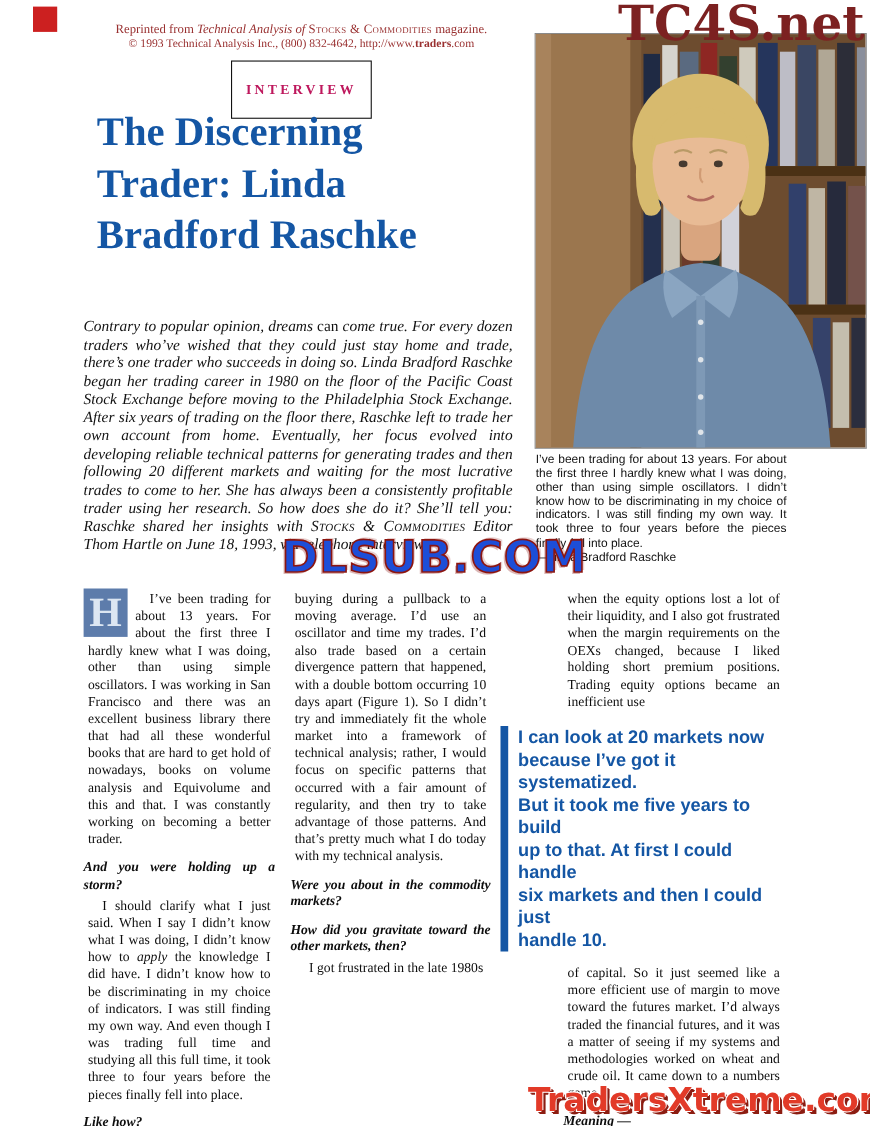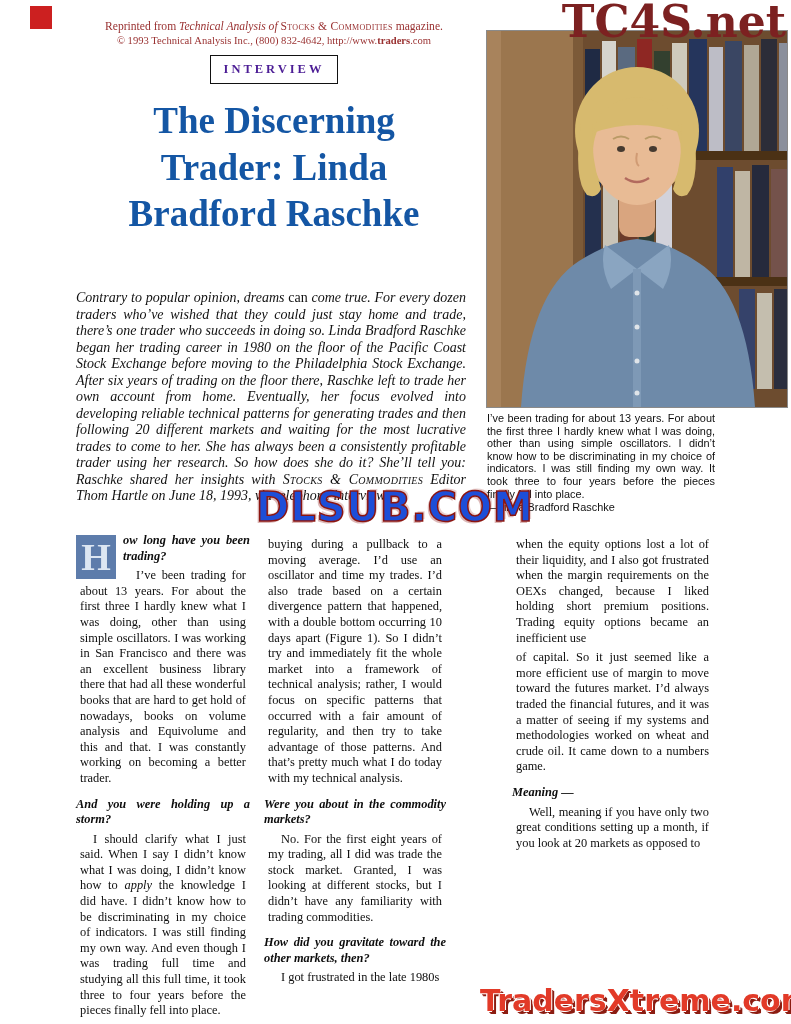--- a/index.html
+++ b/index.html
@@ -8,25 +8,25 @@
 
   .corner-mark{position:absolute;left:30px;top:6px;width:22px;height:23px;background:#cc2020;}
 
   
   .header{position:absolute;left:78px;top:20px;width:392px;text-align:center;color:#993030;}
   .h-line1{font-size:11.6px;font-family:Liberation Serif, serif;}
   .h-line2{font-size:10.6px;margin-top:2px;}
   .it{font-style:italic;}
   .b{font-weight:bold;}
   .sc{font-variant:small-caps;letter-spacing:.3px;}
-  .interview-box{display:inline-block;margin-top:9px;border:1.5px solid #111;color:#4c1d95;
-                 padding:6px 13px;font-size:12.5px;font-weight:bold;letter-spacing:3px;}
+  .interview-box{display:inline-block;margin-top:9px;border:1.5px solid #111;color:#be185d;
+                 padding:18px 13px;font-size:12.5px;font-weight:bold;letter-spacing:3px;}
 
   
-  .title{position:absolute;left:88px;top:98px;width:372px;margin:0;text-align:center;
+  .title{position:absolute;left:88px;top:98px;width:372px;margin:0;
          color:#1456a4;font-size:37px;font-weight:bold;line-height:1.26;white-space:pre-line;}
 
   
   .intro{position:absolute;left:76px;top:290px;width:390px;margin:0;font-style:italic;
          font-size:14px;line-height:16.5px;text-align:justify;hyphens:auto;-webkit-hyphens:auto;}
   .roman{font-style:normal;}
 
   
   .photo{position:absolute;left:486px;top:30px;width:300px;height:376px;border:1px solid #8a8a8a;z-index:1;}
   .photo svg{display:block;}
@@ -149,38 +149,43 @@
   </div>
 
   <div class="caption">
     <span>I’ve been trading for about 13 years. For about the first three I hardly knew what I was doing, other than using simple oscillators. I didn’t know how to be discriminating in my choice of indicators. I was still finding my own way. It took three to four years before the pieces finally fell into place.</span>
     <div class="attrib">—Linda Bradford Raschke</div>
   </div>
 
   <div class="wm-center">DLSUB.COM</div>
 
   <div class="col col1">
-    <p class="question first"><span class="dropcap">H</span><span>ow long have you been trading?</span></p>
+    <p class="question first"><span class="dropcap">H</span></p>
     <p class="answer">I’ve been trading for about 13 years. For about the first three I hardly knew what I was doing, other than using simple oscillators. I was working in San Francisco and there was an excellent business library there that had all these wonderful books that are hard to get hold of nowadays, books on volume analysis and Equivolume and this and that. I was constantly working on becoming a better trader.</p>
     <p class="question">And you were holding up a storm?</p>
     <p class="answer"><span>I should clarify what I just said. When I say I didn’t know what I was doing, I didn’t know how to </span><span class="it">apply</span><span> the knowledge I did have. I didn’t know how to be discriminating in my choice of indicators. I was still finding my own way. And even though I was trading full time and studying all this full time, it took three to four years before the pieces finally fell into place.</span></p>
     <p class="question">Like how?</p>
 
   </div>
 
   <div class="col col2">
     <p class="cont">buying during a pullback to a moving average. I’d use an oscillator and time my trades. I’d also trade based on a certain divergence pattern that happened, with a double bottom occurring 10 days apart (Figure 1). So I didn’t try and immediately fit the whole market into a framework of technical analysis; rather, I would focus on specific patterns that occurred with a fair amount of regularity, and then try to take advantage of those patterns. And that’s pretty much what I do today with my technical analysis.</p>
     <p class="question">Were you about in the commodity markets?</p>
-    <p class="answer">No. For the first eight years of my trading, all I did was trade the stock market. Granted, I was looking at different stocks, but I didn’t have any familiarity with trading commodities.</p>
     <p class="question">How did you gravitate toward the other markets, then?</p>
     <p class="answer">I got frustrated in the late 1980s</p>
   </div>
 
   <div class="col col3">
     <p class="cont">when the equity options lost a lot of their liquidity, and I also got frustrated when the margin requirements on the OEXs changed, because I liked holding short premium positions. Trading equity options became an inefficient use</p>
+    <div class="pullquote">I can look at 20 markets now
+because I’ve got it systematized.
+But it took me five years to build
+up to that. At first I could handle
+six markets and then I could just
+handle 10.</div>
     <p class="cont">of capital. So it just seemed like a more efficient use of margin to move toward the futures market. I’d always traded the financial futures, and it was a matter of seeing if my systems and methodologies worked on wheat and crude oil. It came down to a numbers game.</p>
     <p class="question">Meaning —</p>
     <p class="answer">Well, meaning if you have only two great conditions setting up a month, if you look at 20 markets as opposed to</p>
   </div>
 
   <div class="wm-bottom">TradersXtreme.com</div>
 
 </div>
 
 </body></html>

